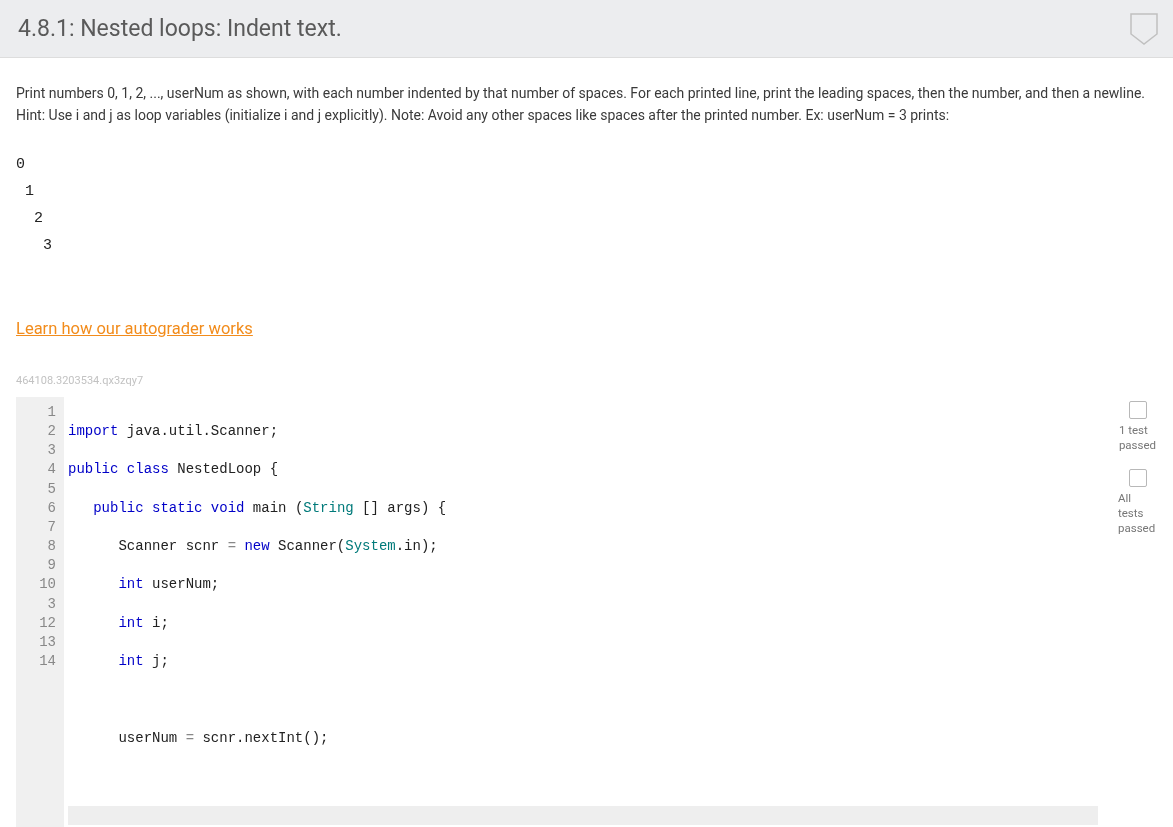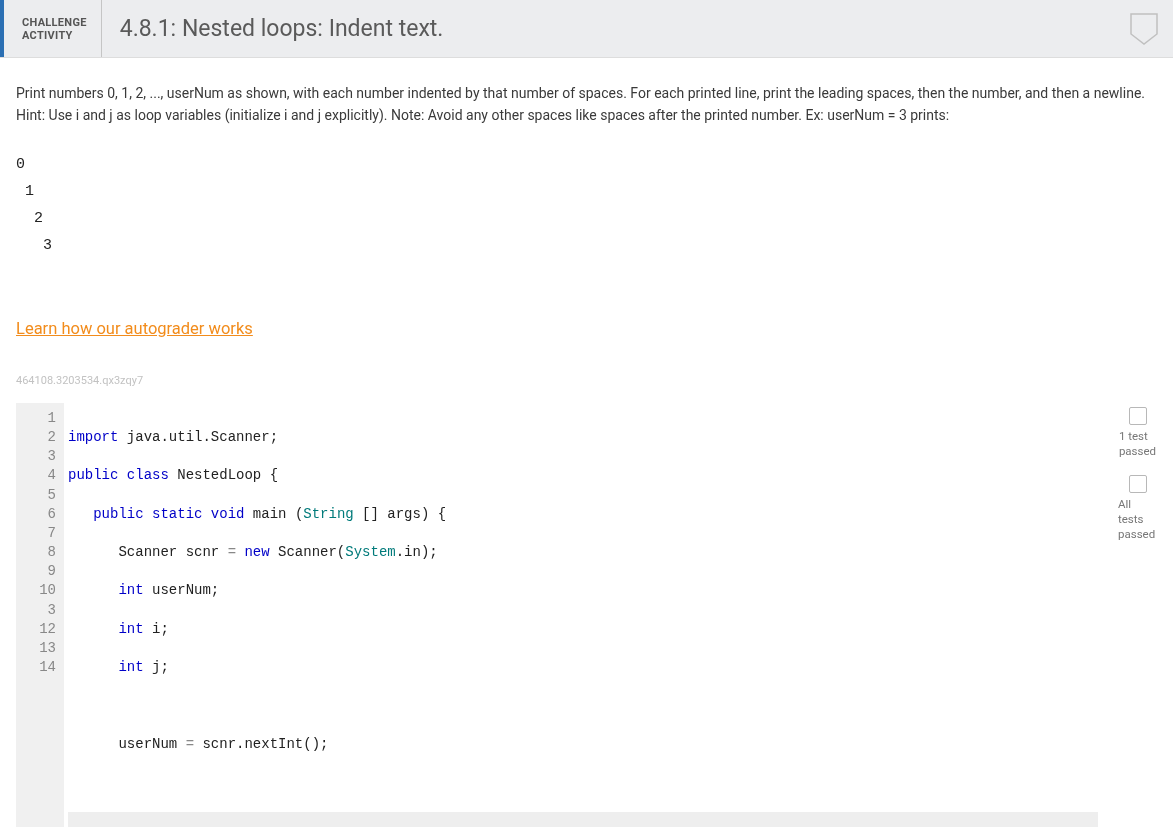--- a/index.html
+++ b/index.html
@@ -67,21 +67,21 @@
     .autograder-link {
       color: #f28c1c;
       font-size: 16.5px;
       text-decoration: underline;
       display: inline-block;
       margin-bottom: 36px;
     }
     .watermark {
       font-size: 11px;
       color: #c2c2c2;
-      margin-bottom: 16px;
+      margin-bottom: 10px;
     }
     .editor-row {
       display: flex;
       align-items: flex-start;
       gap: 20px;
     }
     .editor-wrap {
       flex: 0 0 1082px;
       display: flex;
       background: #fff;
@@ -135,24 +135,20 @@
       height: 18px;
       border: 1.5px solid #b8b8b8;
       border-radius: 2px;
     }
     .status-label { line-height: 1.3; }
   </style>
 </head>
 <body>
 
 <div class="header-bar">
-  <div class="challenge-badge">
-    <span class="challenge-badge-l1">CHALLENGE</span>
-    <span class="challenge-badge-l2">ACTIVITY</span>
-  </div>
   <div class="activity-title">4.8.1: Nested loops: Indent text.</div>
   <div class="header-shield">
     <svg class="shield-svg" viewBox="0 0 30 34">
       <path d="M2 2 H28 V22 L15 32 L2 22 Z" fill="none" stroke="#c0c0c0" stroke-width="1.5"></path>
     </svg>
   </div>
 </div>
 
 <div class="content">
   <p class="prompt-text">Print numbers 0, 1, 2, ..., userNum as shown, with each number indented by that number of spaces. For each printed line, print the leading spaces, then the number, and then a newline. Hint: Use i and j as loop variables (initialize i and j explicitly). Note: Avoid any other spaces like spaces after the printed number. Ex: userNum = 3 prints:</p>

